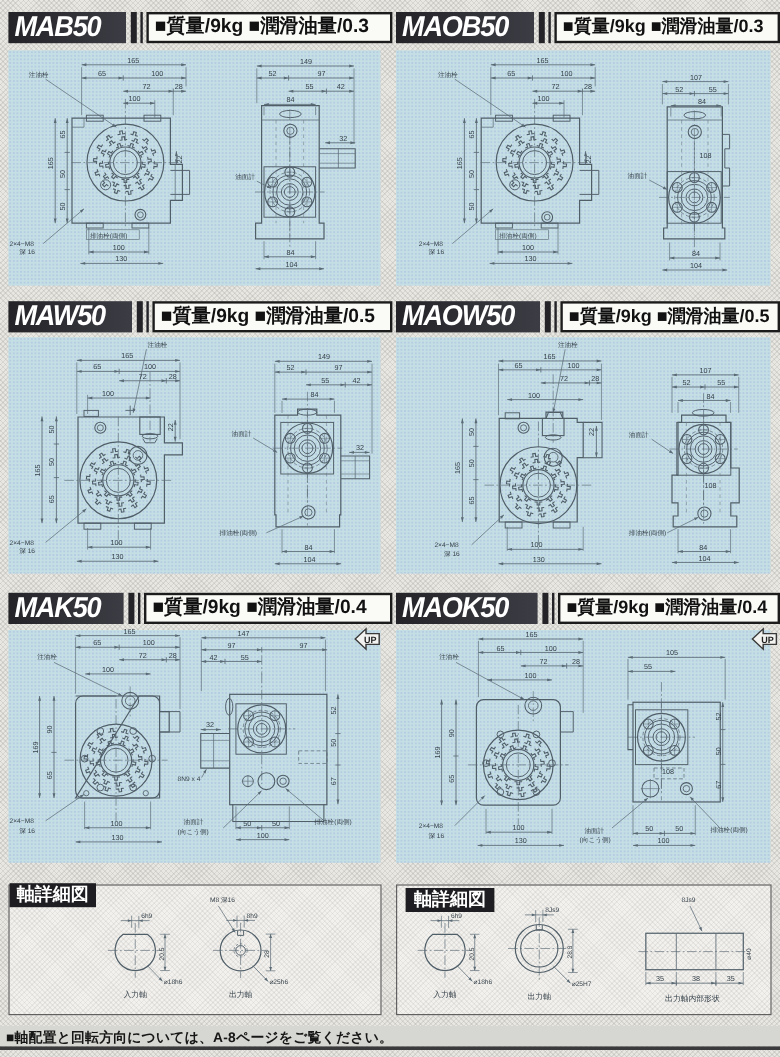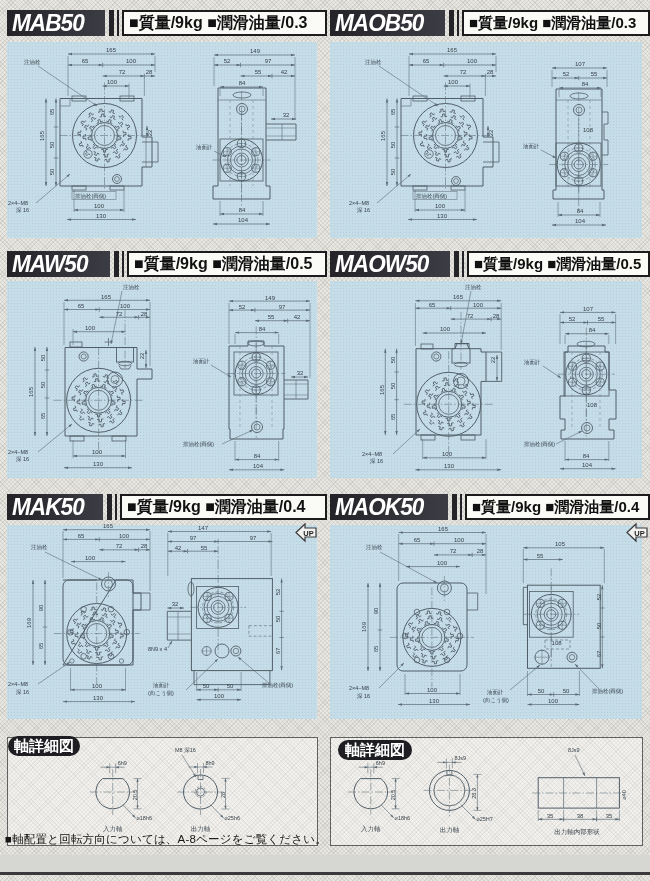--- a/index.html
+++ b/index.html
@@ -5,21 +5,21 @@
 body{width:650px;height:881px;position:relative;overflow:hidden;
  font-family:"Liberation Sans",sans-serif;
  background-color:#e9e7e2;
  background-image:repeating-linear-gradient(45deg,rgba(148,146,142,0.20) 0 1px,transparent 1px 3px),
  repeating-linear-gradient(-45deg,rgba(148,146,142,0.20) 0 1px,transparent 1px 3px);}
 .panel{position:absolute;background-color:#c6dce8;
  background-image:radial-gradient(rgba(115,155,190,0.22) 0.6px,transparent 0.9px),radial-gradient(rgba(190,230,215,0.5) 0.6px,transparent 0.9px);
  background-size:3px 3px,3px 3px;background-position:0 0,1.5px 1.5px;}
 .wpanel{position:absolute;background-color:#f2f1ed;border:1.2px solid #606060;
  background-image:repeating-linear-gradient(45deg,rgba(150,148,144,0.13) 0 1px,transparent 1px 3px),repeating-linear-gradient(-45deg,rgba(150,148,144,0.13) 0 1px,transparent 1px 3px);}
-.btitle{position:absolute;background:#1e1e22;color:#fff;font-weight:bold;font-size:15px;line-height:20px;text-align:center;border-radius:10px;}
+.btitle{position:absolute;background:#1e1e22;color:#fff;font-weight:bold;font-size:15px;line-height:20px;text-align:center;}
 svg text{font-family:"Liberation Sans",sans-serif;}
 </style></head>
 <body>
 <div class="panel" style="left:7px;top:42px;width:310px;height:196px;"></div>
 <div class="panel" style="left:330px;top:42px;width:312px;height:196px;"></div>
 <div class="panel" style="left:7px;top:281px;width:310px;height:197px;"></div>
 <div class="panel" style="left:330px;top:281px;width:312px;height:197px;"></div>
 <div class="panel" style="left:7px;top:525px;width:310px;height:194px;"></div>
 <div class="panel" style="left:330px;top:525px;width:312px;height:194px;"></div>
 
@@ -56,21 +56,21 @@
 <div style="position:absolute;left:330px;top:494px;width:118px;height:26px;background:linear-gradient(90deg,#232328,#3c3c44);"></div>
 <div style="position:absolute;left:335px;top:494px;width:118px;height:26px;line-height:26px;color:#fff;font-weight:bold;font-style:italic;font-size:24px;letter-spacing:-1px;font-family:'Liberation Sans',sans-serif;text-align:left;transform:scaleX(0.94);transform-origin:left;">MAOK50</div>
 <div style="position:absolute;left:452px;top:494px;width:5px;height:26px;background:#232328;"></div>
 <div style="position:absolute;left:460px;top:494px;width:2px;height:26px;background:#232328;"></div>
 <div style="position:absolute;left:465px;top:494px;width:176px;height:22px;border:2px solid #1c1c1c;background:#fafaf7;font-size:15px;font-weight:bold;color:#111;font-family:'Liberation Sans',sans-serif;padding-left:5px;line-height:22px;white-space:nowrap;">■質量/9kg ■潤滑油量/0.4</div>
 <div class="wpanel" style="left:7px;top:737px;width:309px;height:107px;"></div>
 <div class="wpanel" style="left:330px;top:737px;width:311px;height:107px;"></div>
 <div class="btitle" style="left:8px;top:736px;width:72px;height:20px;">軸詳細図</div>
 <div class="btitle" style="left:338px;top:740px;width:74px;height:20px;">軸詳細図</div>
 <div style="position:absolute;left:0px;top:855px;width:650px;height:17px;background:#d6d6d2;"></div>
-<div style="position:absolute;left:5px;top:832px;font-size:11.5px;color:#161616;font-weight:normal;letter-spacing:0.2px;">■軸配置と回転方向については、A-8ページをご覧ください。</div>
+<div style="position:absolute;left:5px;top:857px;font-size:11.5px;color:#161616;font-weight:bold;letter-spacing:0.2px;">■軸配置と回転方向については、A-8ページをご覧ください。</div>
 <div style="position:absolute;left:0px;top:872px;width:650px;height:3px;background:#3a3a3c;"></div>
 <svg width="650" height="881" viewBox="0 0 650 881" style="position:absolute;left:0;top:0;filter:blur(0.25px);">
 <path d="M60 98.5 L60 186 L142 186 L142 167 L152 167 L152 137 L142 137 L142 98.5 Z" stroke="#505e68" stroke-width="1.0" fill="none"></path>
 <line x1="60" y1="106" x2="70" y2="106" stroke="#5a6a75" stroke-width="0.6"></line>
 <line x1="70" y1="98.5" x2="70" y2="106" stroke="#5a6a75" stroke-width="0.6"></line>
 <rect x="72" y="96" width="14" height="5" stroke="#505e68" stroke-width="0.8" fill="none"></rect>
 <rect x="120" y="96" width="14" height="5" stroke="#505e68" stroke-width="0.8" fill="none"></rect>
 <rect x="72" y="186" width="14" height="4" stroke="#505e68" stroke-width="0.8" fill="none"></rect>
 <rect x="110" y="186" width="14" height="4" stroke="#505e68" stroke-width="0.8" fill="none"></rect>
 <path d="M142 142 L158 142 L158 162 L142 162" stroke="#505e68" stroke-width="0.8" fill="none"></path>

